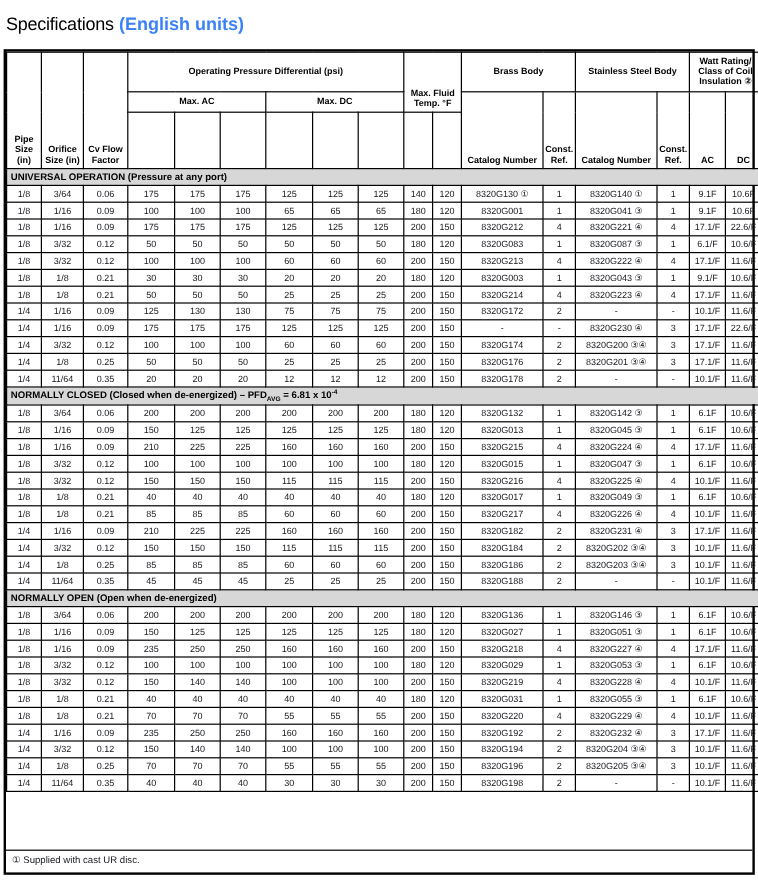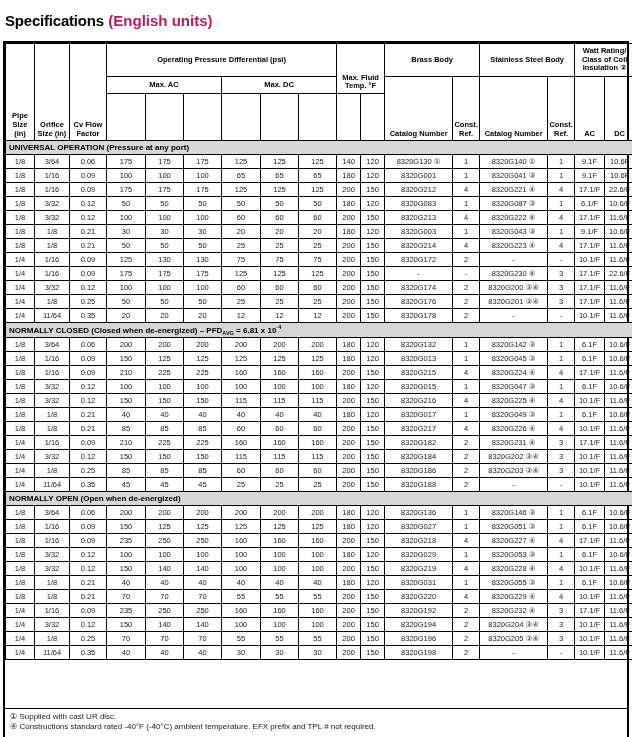--- a/index.html
+++ b/index.html
@@ -1,20 +1,20 @@
 <!DOCTYPE html>
 <html><head>
 <meta charset="utf-8">
 <style>
   html,body{margin:0;padding:0;background:#ffffff;}
   body{width:632px;height:737px;font-family:"Liberation Sans","DejaVu Sans",sans-serif;color:#111;}
   .page{padding:12px 3px 0 3px;box-sizing:border-box;}
   .title-row{padding-left:2px;margin-bottom:11px;}
-  .t-main{font-weight:bold;font-size:15px;color:#000;letter-spacing:-0.2px;}
-  .t-units{font-weight:bold;font-size:15px;color:#be185d;}
+  .t-main{font-weight:normal;font-size:15px;color:#000;letter-spacing:-0.2px;}
+  .t-units{font-weight:bold;font-size:15px;color:#3b82f6;}
   .sheet{border:2px solid #000;}
   table.spec{border-collapse:collapse;width:100%;table-layout:fixed;}
   .spec th,.spec td{border:1px solid #000;overflow:hidden;}
   .spec th{font-size:7.5px;font-weight:bold;text-align:center;vertical-align:middle;padding:1px;line-height:1.15;color:#000;}
   .spec th.bot{vertical-align:bottom;padding-bottom:2px;margin-top:48px;}
   .hr1 th{height:30px;}
   .hr2 th{height:14px;}
   .hr3 th{height:34px;padding-left:40px;}
   td.cell{font-size:7.5px;text-align:center;height:13px;padding:0 1px;color:#16181d;white-space:nowrap;}
   td.sec{background:#d7d7d7;font-size:8px;font-weight:bold;text-align:left;padding:1px 3px;height:11px;color:#000;white-space:nowrap;}
@@ -739,16 +739,15 @@
             <td class="cell">2</td>
             <td class="cell">-</td>
             <td class="cell">-</td>
             <td class="cell">10.1/F</td>
             <td class="cell">11.6/F</td>
           </tr>
         </tbody>
     </table>
     <div class="footnotes" id="footnotes">
         <div class="fn"><span class="fn-m">① </span><span>Supplied with cast UR disc.</span></div>
-        <div class="fn"><span class="fn-m">④ </span><span>Constructions standard rated -40°F (-40°C) ambient temperature. EFX prefix and TPL # not required.</span></div>
       </div>
   </div>
 </div>
 
 </body></html>

